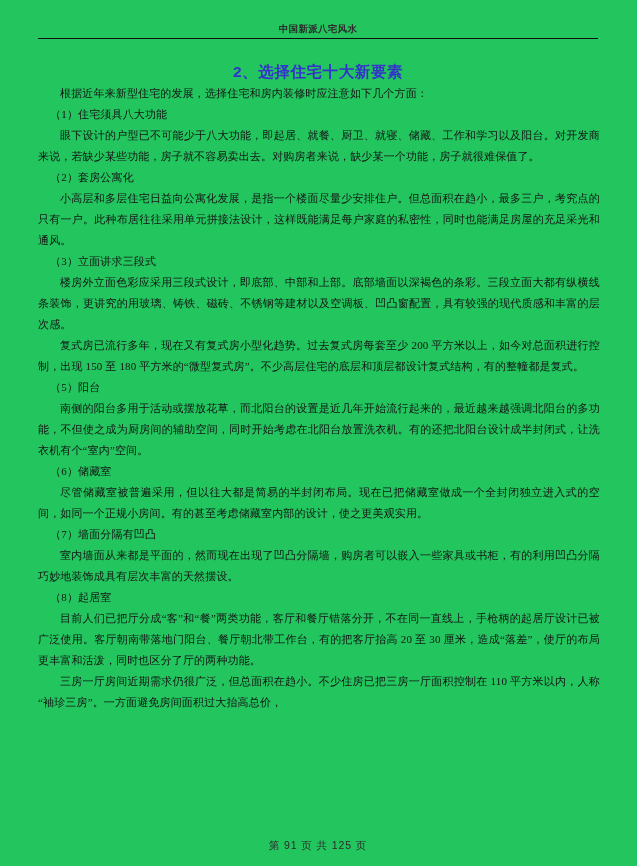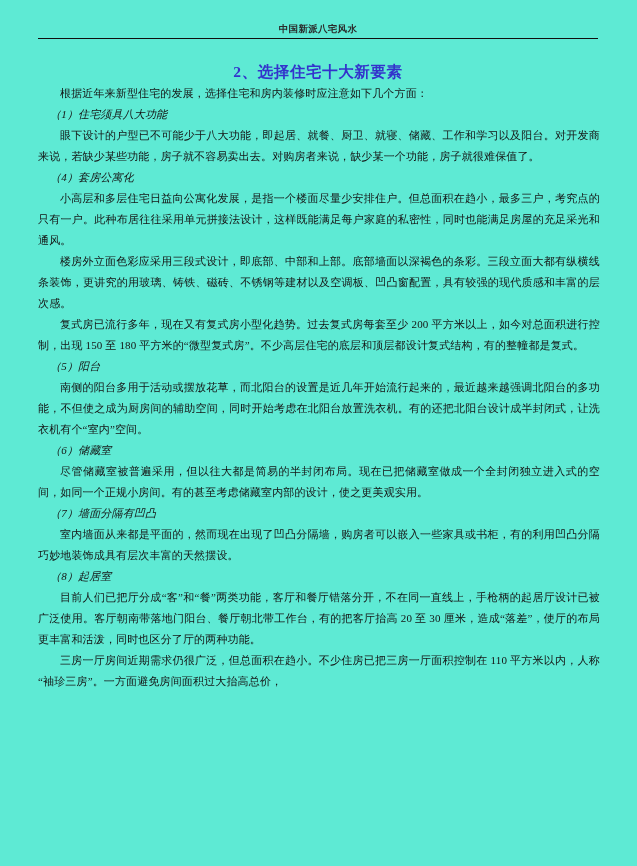--- a/index.html
+++ b/index.html
@@ -15,21 +15,21 @@
     font-family: "Liberation Serif", "DejaVu Serif", serif;
     color: #1a1a1a;
     -webkit-font-smoothing: antialiased;
   }
 
   .page {
     position: relative;
     width: 637px;
     height: 866px;
     box-sizing: border-box;
-    background: #5eead4;
+    background: #22c55e;
   }
 
   
   .header-area {
     position: absolute;
     top: 22px;
     left: 38px;
     width: 560px;
   }
   .header-text {
@@ -48,21 +48,21 @@
     height: 0;
   }
 
   
   .doc-title {
     position: absolute;
     top: 52px;
     left: 38px;
     width: 560px;
     text-align: center;
-    font-family: Liberation Serif, serif;
+    font-family: Liberation Sans, sans-serif;
     font-weight: bold;
     font-size: 15.5px;
     line-height: 20px;
     letter-spacing: 0.6px;
   }
 
   
   .body-area {
     position: absolute;
     top: 83px;
@@ -74,21 +74,20 @@
     font-size: 11px;
     line-height: 21.0px;
     text-align: justify;
     text-justify: inter-ideograph;
     text-indent: 2em;
     letter-spacing: 0.15px;
     color: #141414;
   }
   p.para.heading {
     text-indent: 1.1em;
-    font-style: italic;
   }
   p.para.lead {
     text-indent: 2em;
   }
 
   
   .footer-area {
     position: absolute;
     top: 838px;
     left: 38px;
@@ -115,37 +114,41 @@
 
   <h1 class="doc-title" style="color: rgb(51, 51, 204);">2、选择住宅十大新要素</h1>
 
   <div class="body-area">
 
     <p class="para lead">根据近年来新型住宅的发展，选择住宅和房内装修时应注意如下几个方面：</p>
 
     <p class="para heading">（1）住宅须具八大功能</p>
     <p class="para">眼下设计的户型已不可能少于八大功能，即起居、就餐、厨卫、就寝、储藏、工作和学习以及阳台。对开发商来说，若缺少某些功能，房子就不容易卖出去。对购房者来说，缺少某一个功能，房子就很难保值了。</p>
 
-    <p class="para heading">（4）套房公寓化</p>
+    <p class="para heading">（2）套房公寓化</p>
     <p class="para">小高层和多层住宅日益向公寓化发展，是指一个楼面尽量少安排住户。但总面积在趋小，最多三户，考究点的只有一户。此种布居往往采用单元拼接法设计，这样既能满足每户家庭的私密性，同时也能满足房屋的充足采光和通风。</p>
 
+    <p class="para heading">（3）立面讲求三段式</p>
     <p class="para">楼房外立面色彩应采用三段式设计，即底部、中部和上部。底部墙面以深褐色的条彩。三段立面大都有纵横线条装饰，更讲究的用玻璃、铸铁、磁砖、不锈钢等建材以及空调板、凹凸窗配置，具有较强的现代质感和丰富的层次感。</p>
 
     <p class="para">复式房已流行多年，现在又有复式房小型化趋势。过去复式房每套至少 200 平方米以上，如今对总面积进行控制，出现 150 至 180 平方米的“微型复式房”。不少高层住宅的底层和顶层都设计复式结构，有的整幢都是复式。</p>
 
     <p class="para heading">（5）阳台</p>
     <p class="para">南侧的阳台多用于活动或摆放花草，而北阳台的设置是近几年开始流行起来的，最近越来越强调北阳台的多功能，不但使之成为厨房间的辅助空间，同时开始考虑在北阳台放置洗衣机。有的还把北阳台设计成半封闭式，让洗衣机有个“室内”空间。</p>
 
     <p class="para heading">（6）储藏室</p>
     <p class="para">尽管储藏室被普遍采用，但以往大都是简易的半封闭布局。现在已把储藏室做成一个全封闭独立进入式的空间，如同一个正规小房间。有的甚至考虑储藏室内部的设计，使之更美观实用。</p>
 
     <p class="para heading">（7）墙面分隔有凹凸</p>
     <p class="para">室内墙面从来都是平面的，然而现在出现了凹凸分隔墙，购房者可以嵌入一些家具或书柜，有的利用凹凸分隔巧妙地装饰成具有层次丰富的天然摆设。</p>
 
     <p class="para heading">（8）起居室</p>
     <p class="para">目前人们已把厅分成“客”和“餐”两类功能，客厅和餐厅错落分开，不在同一直线上，手枪柄的起居厅设计已被广泛使用。客厅朝南带落地门阳台、餐厅朝北带工作台，有的把客厅抬高 20 至 30 厘米，造成“落差”，使厅的布局更丰富和活泼，同时也区分了厅的两种功能。</p>
 
     <p class="para">三房一厅房间近期需求仍很广泛，但总面积在趋小。不少住房已把三房一厅面积控制在 110 平方米以内，人称“袖珍三房”。一方面避免房间面积过大抬高总价，</p>
 
   </div>
 
+  <div class="footer-area">
+    <div class="footer-text">第 91 页 共 125 页</div>
+  </div>
 
 </div>
 
 </body></html>

